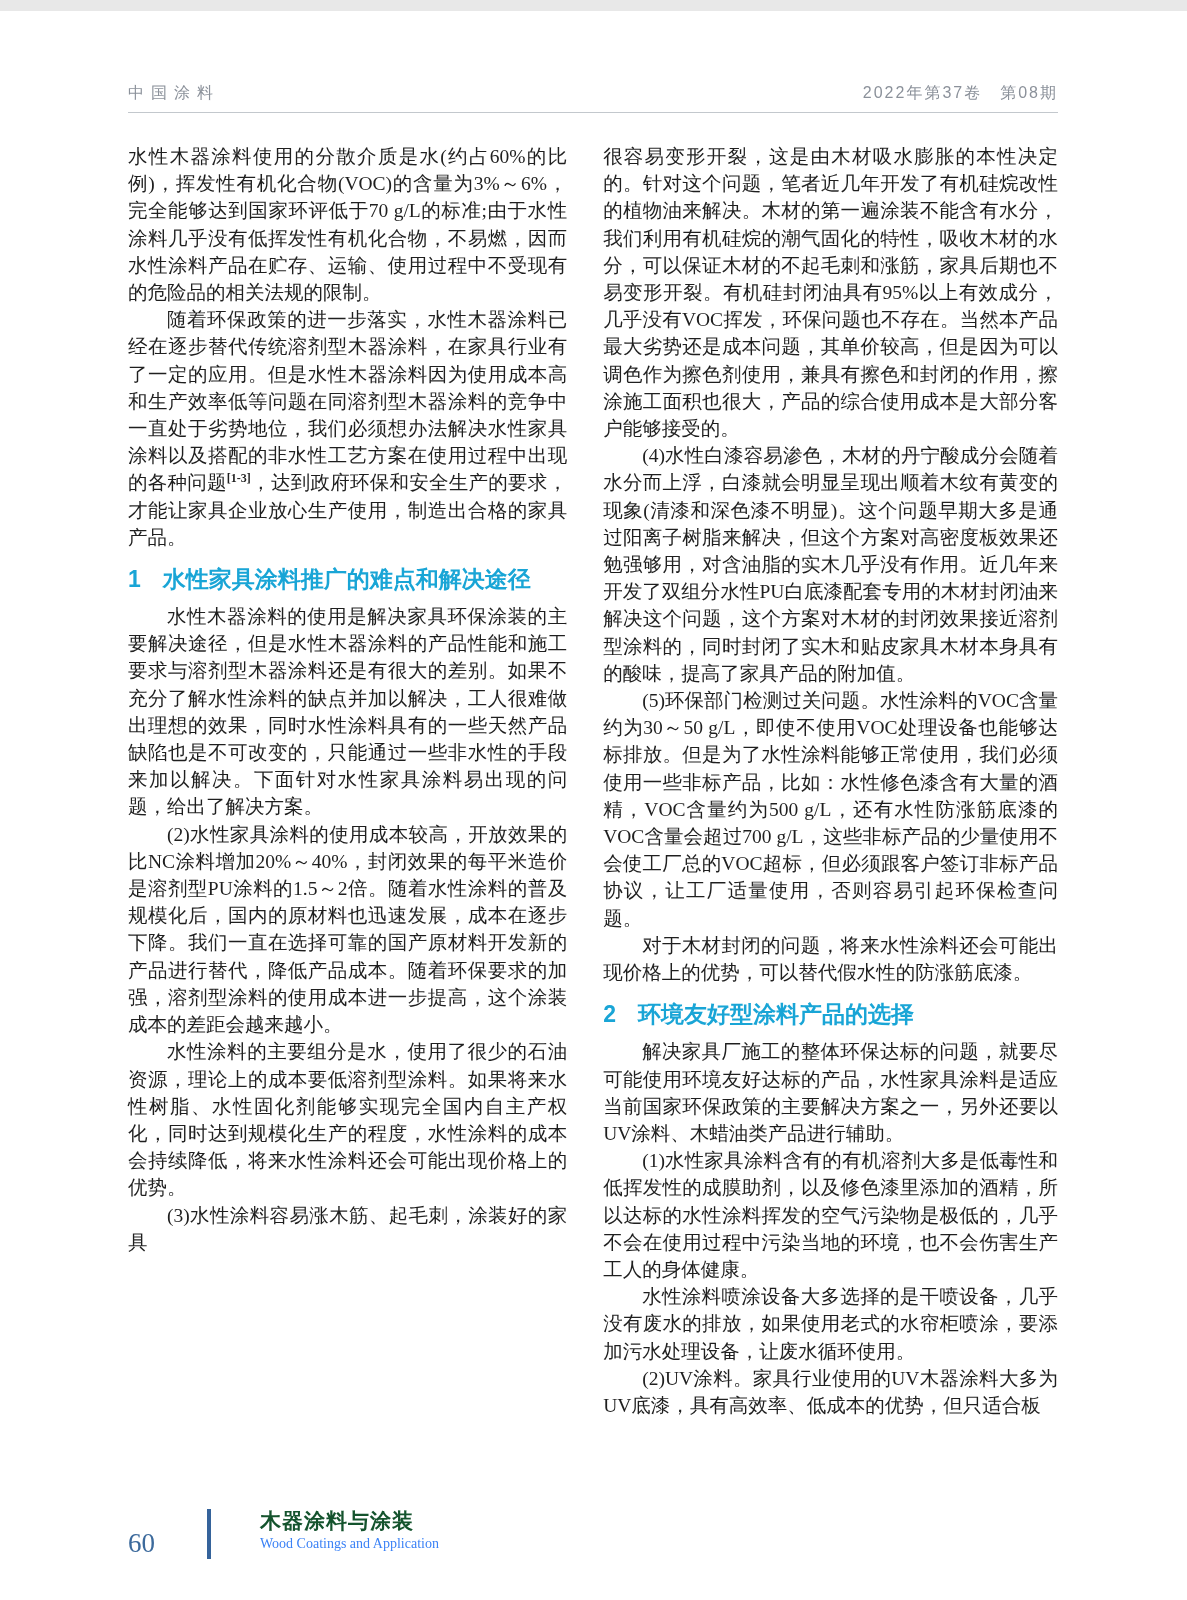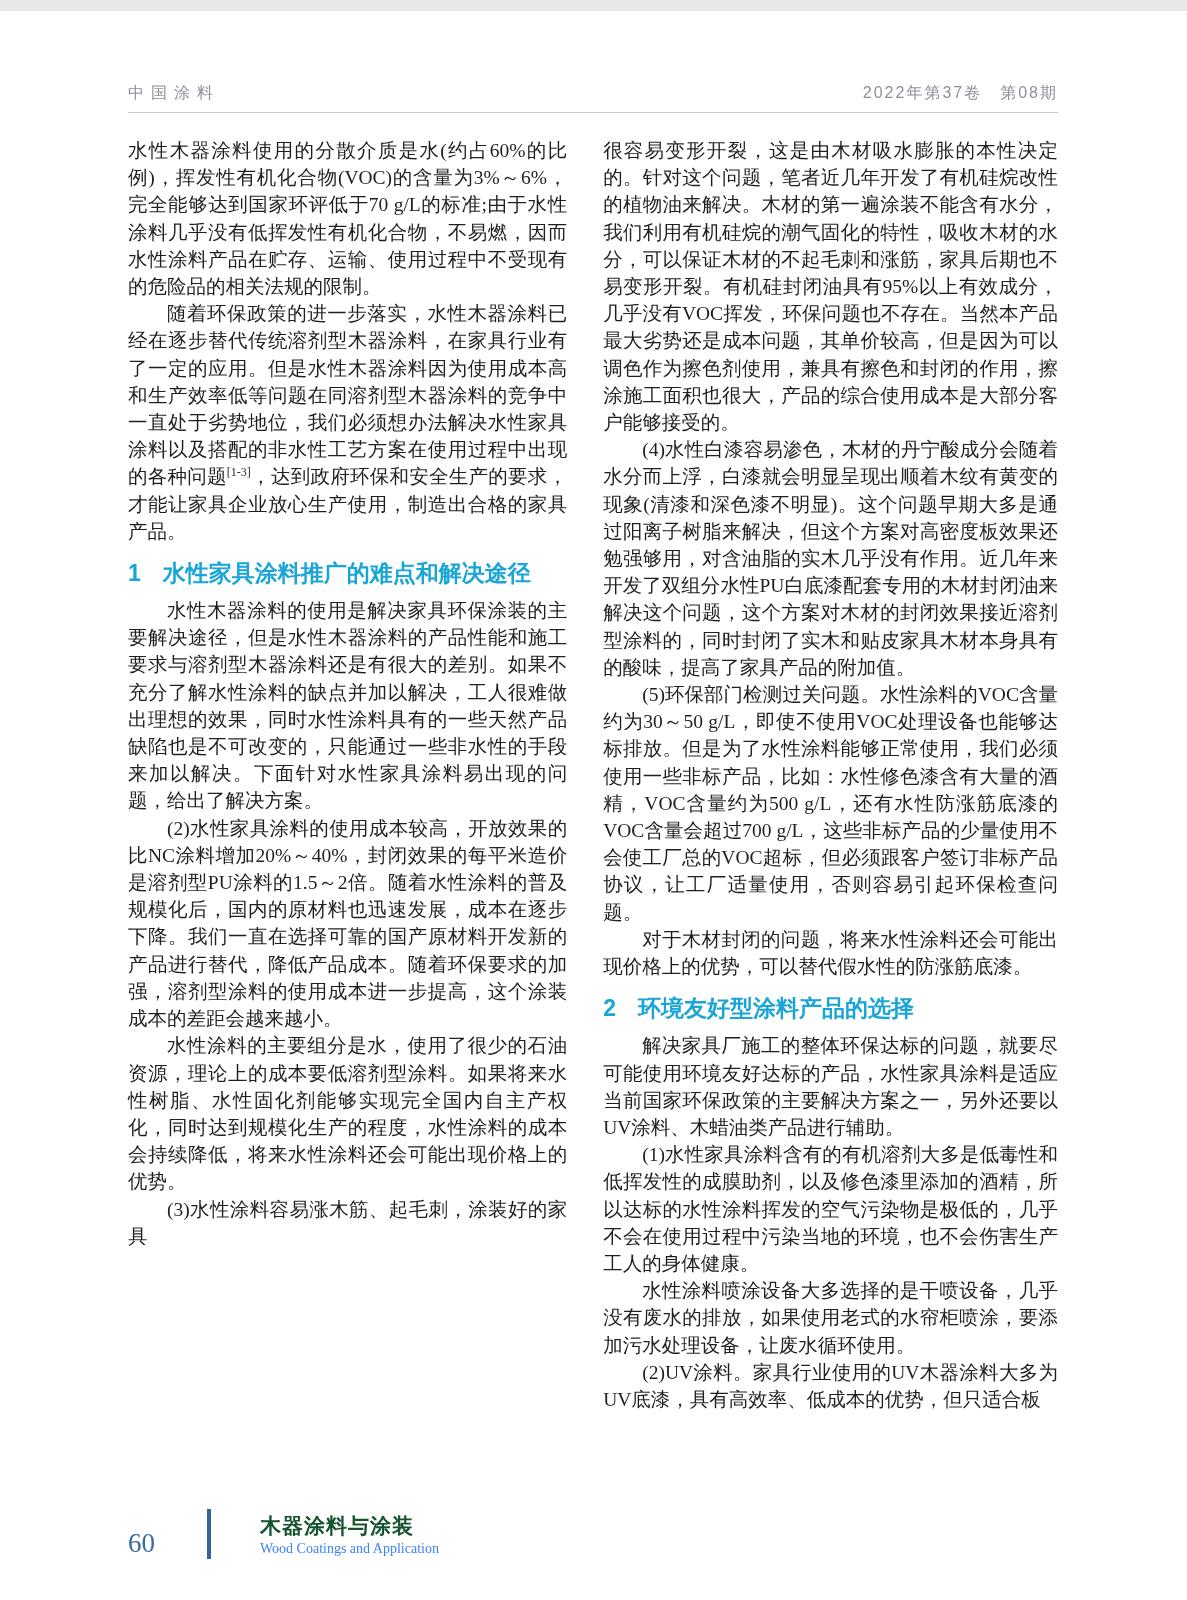--- a/index.html
+++ b/index.html
@@ -19,42 +19,42 @@
     display:flex;justify-content:space-between;align-items:flex-end;
     font-family:"Liberation Sans","DejaVu Sans",sans-serif;
     color:#8b919a;font-size:16px;
     padding-bottom:8px;
     border-bottom:1.5px solid #c3c8cd;
   }
   .journal-name{letter-spacing:7px;}
   .issue-info{letter-spacing:2px;}
   
   .content{
-    position:absolute;left:128px;top:126px;width:930px;
+    position:absolute;left:128px;top:132px;width:930px;
     display:flex;gap:36px;
   }
   .col{font-size:19.5px;line-height:27.2px;text-align:justify;}
   .col-left{width:447px;}
   .col-right{width:463px;}
   .col p{margin:0;}
   .col p.indent{text-indent:2em;}
-  sup.ref{font-size:12px;line-height:0;vertical-align:super;}
+  sup.ref{font-size:12px;line-height:0;vertical-align:super;font-weight:bold;}
   .sec-heading{
     font-family:"Liberation Sans","DejaVu Sans",sans-serif;
     font-weight:bold;
     color:#19a5d6;
     font-size:23px;line-height:30px;
     margin:13px 0 9px 0;
     display:flex;
   }
   .sec-heading .num{margin-right:22px;}
   
   .footer{
     position:absolute;left:128px;top:1498px;
-    display:flex;align-items:flex-end;gap:40px;
+    display:flex;align-items:flex-start;gap:40px;
   }
   .page-num{
     font-family:"Liberation Serif","DejaVu Serif",serif;
     color:#3c6a9c;font-size:27px;
     margin-right:12px;
     align-self:flex-end;
   }
   .footer-bar{
     width:4px;height:50px;background:#35639b;margin-right:9px;
   }

